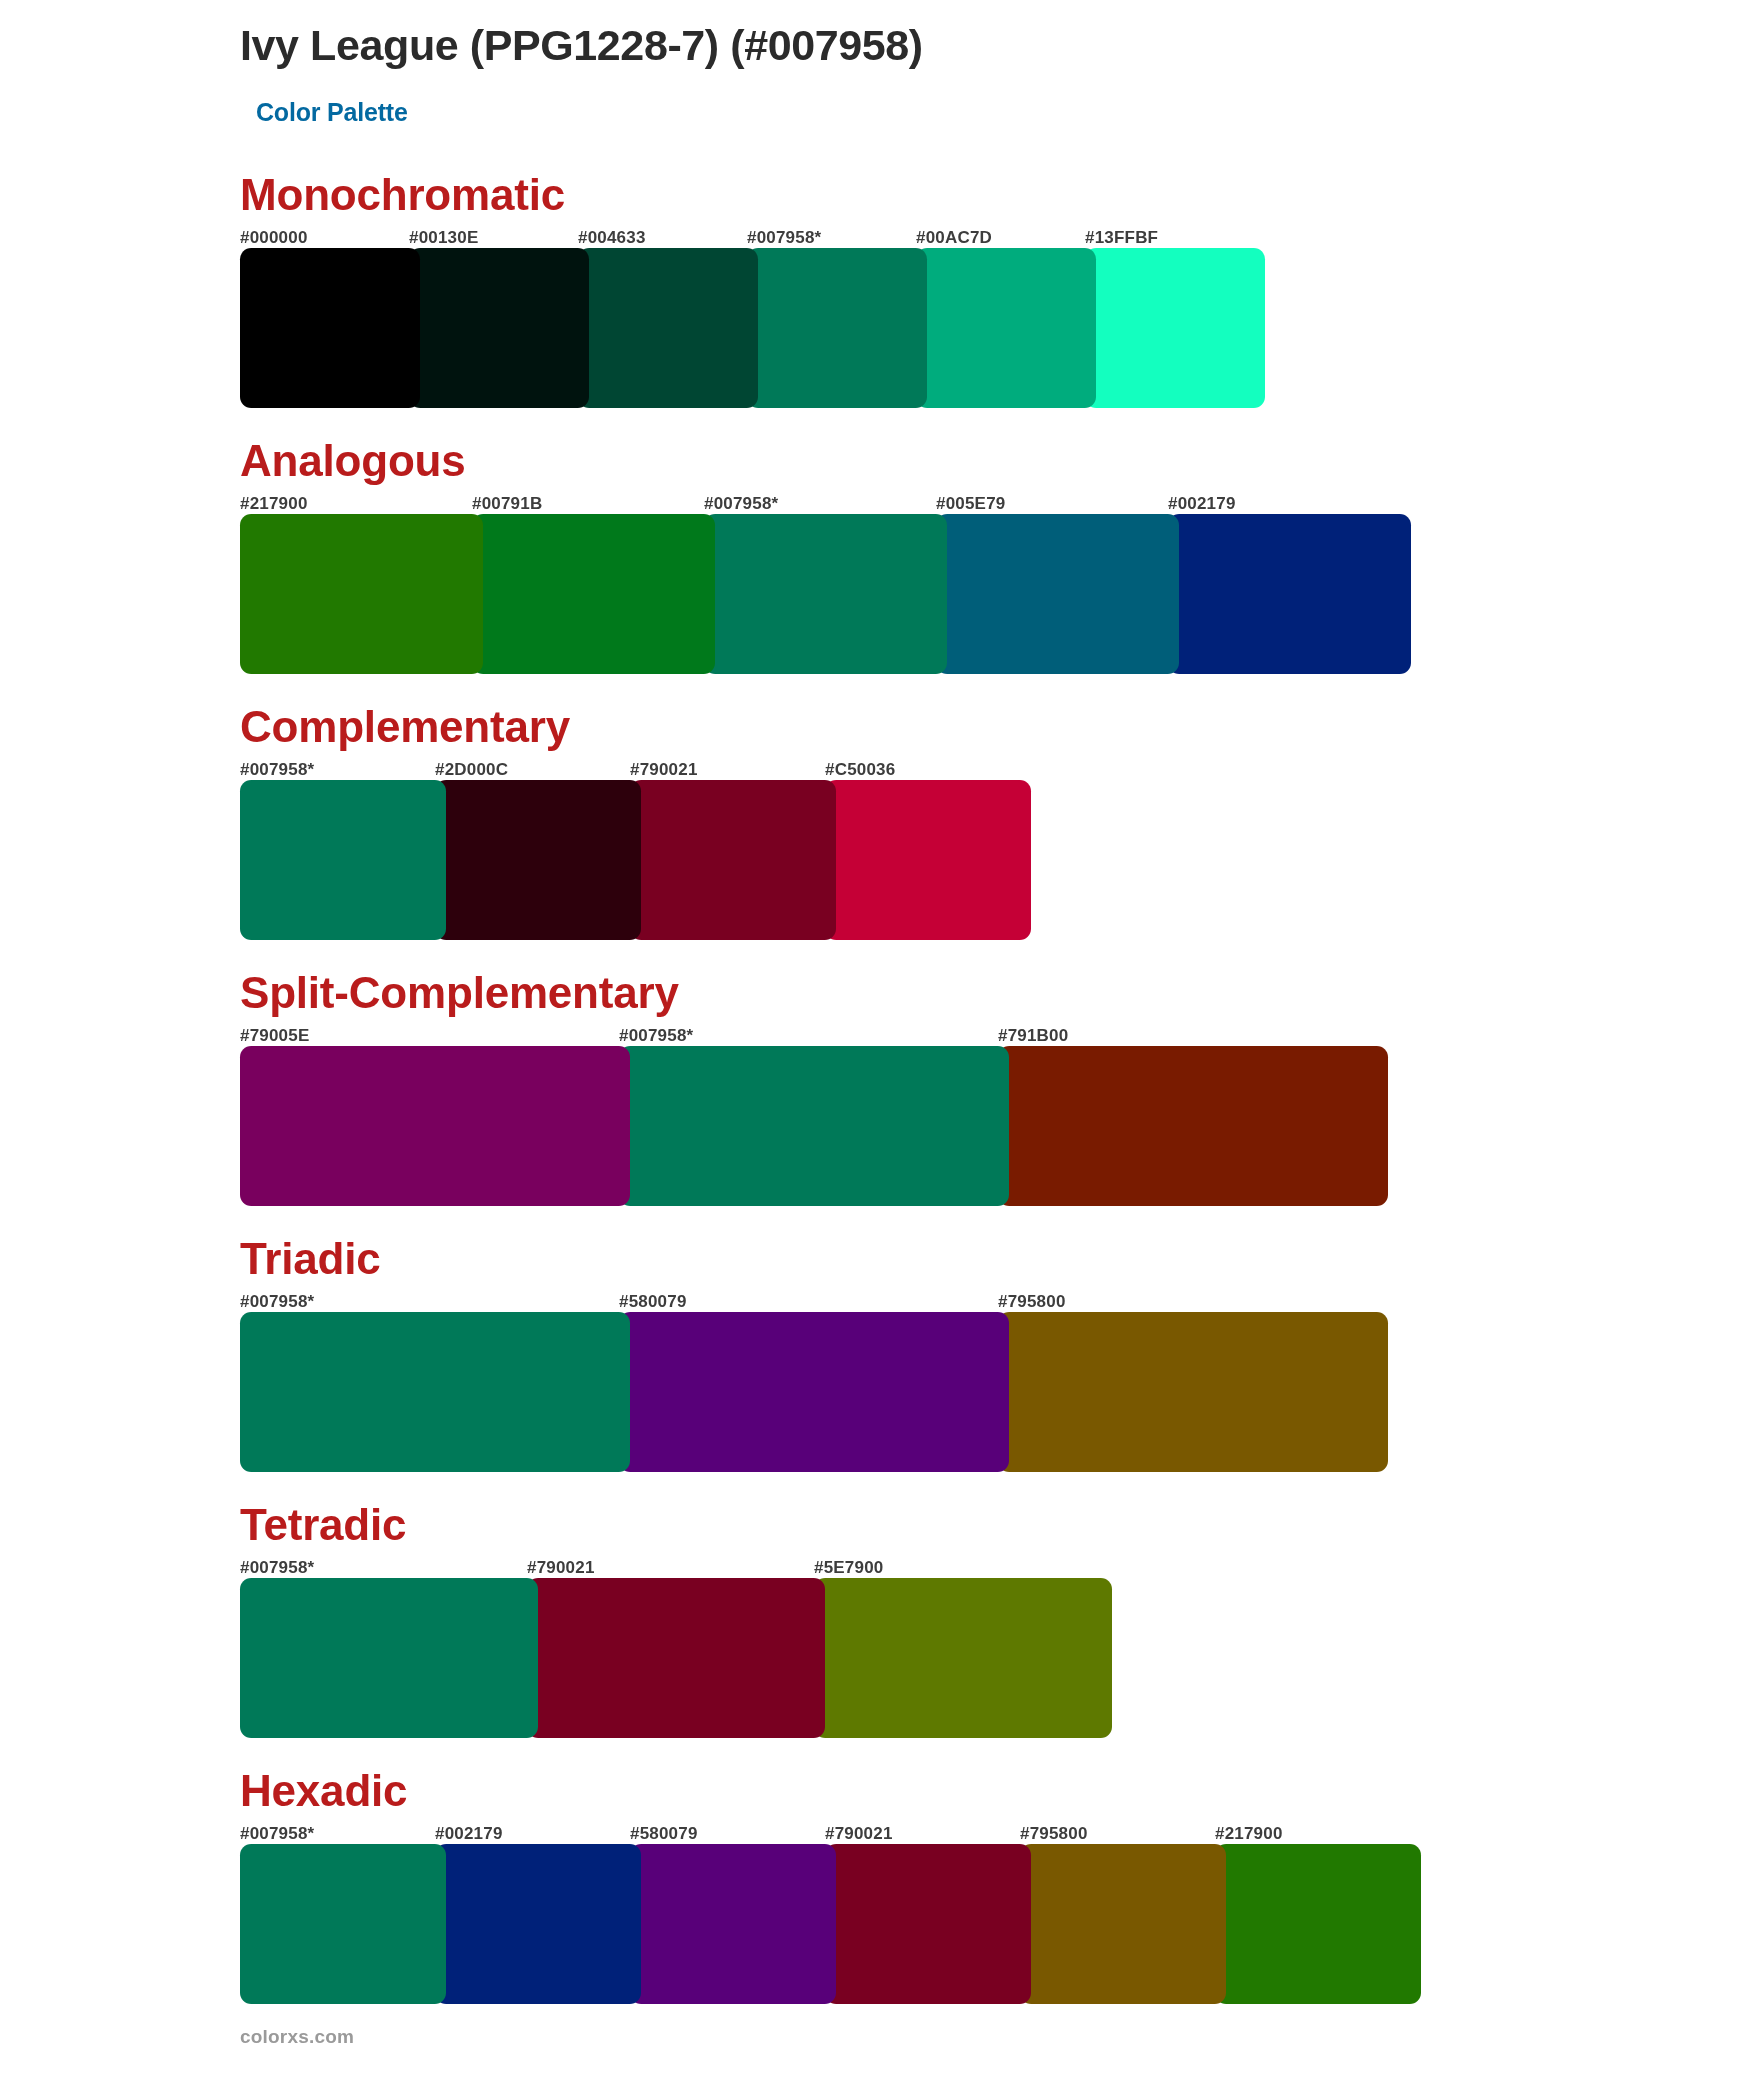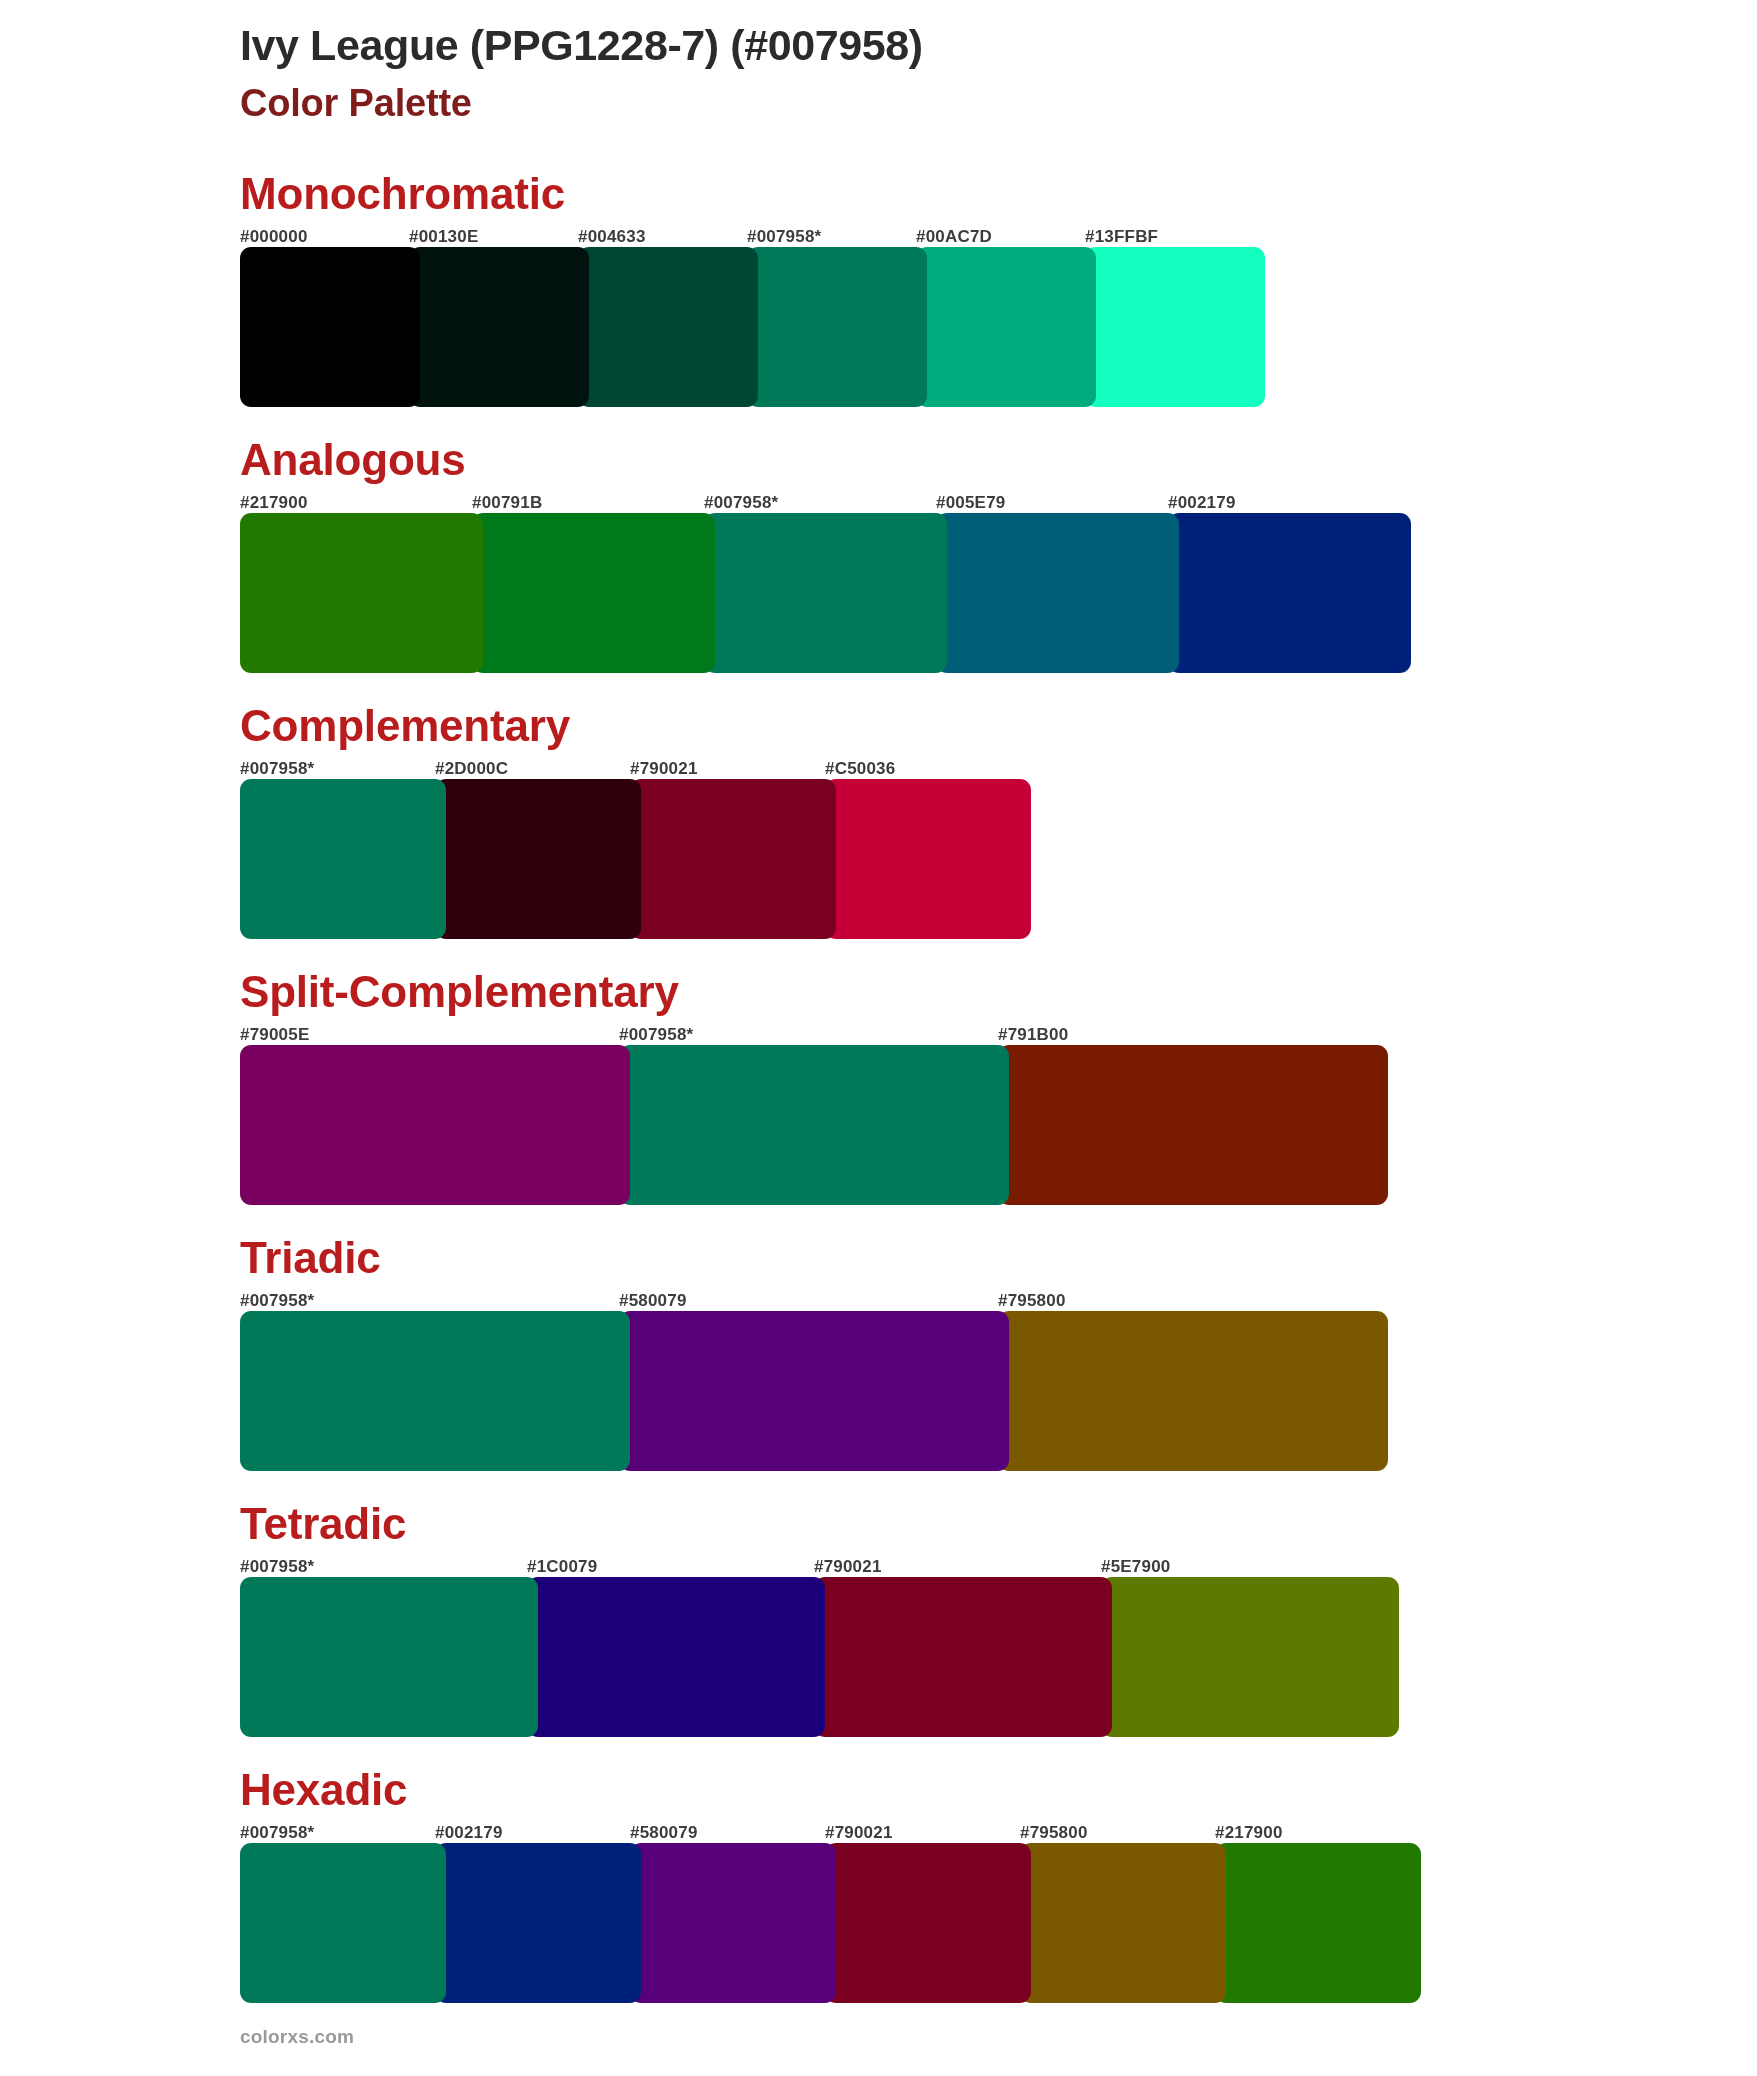--- a/index.html
+++ b/index.html
@@ -25,25 +25,25 @@
   .page-title {
     margin: 0;
     padding-top: 20px;
     font-size: 43px;
     font-weight: bold;
     color: #2b2b2b;
     letter-spacing: -0.4px;
     line-height: 1.18;
   }
   .page-subtitle {
-    margin: 0;
+    margin: 16px;
     padding-top: 11.2px;
-    font-size: 38px;
-    font-weight: bold;
-    color: #7f1d1d;
+    font-size: 25px;
+    font-weight: bold;
+    color: #0369a1;
     letter-spacing: -0.2px;
     line-height: 1.15;
   }
   .sections {
     margin-top: 44px;
   }
   .section {
     margin-bottom: 29px;
   }
   .section-title {
@@ -206,24 +206,20 @@
           </div>
         </div>
       </div>
       <div class="section">
         <div class="section-title">Tetradic</div>
         <div class="swatch-row">
           <div class="swatch" style="width: 287px; z-index: 4;">
             <div class="swatch-label">#007958*</div>
             <div class="swatch-chip" style="background: rgb(0, 121, 88);"></div>
           </div>
-          <div class="swatch" style="width: 287px; z-index: 3;">
-            <div class="swatch-label">#1C0079</div>
-            <div class="swatch-chip" style="background: rgb(28, 0, 121);"></div>
-          </div>
           <div class="swatch" style="width: 287px; z-index: 2;">
             <div class="swatch-label">#790021</div>
             <div class="swatch-chip" style="background: rgb(121, 0, 33);"></div>
           </div>
           <div class="swatch" style="width: 287px; z-index: 1;">
             <div class="swatch-label">#5E7900</div>
             <div class="swatch-chip" style="background: rgb(94, 121, 0);"></div>
           </div>
         </div>
       </div>

